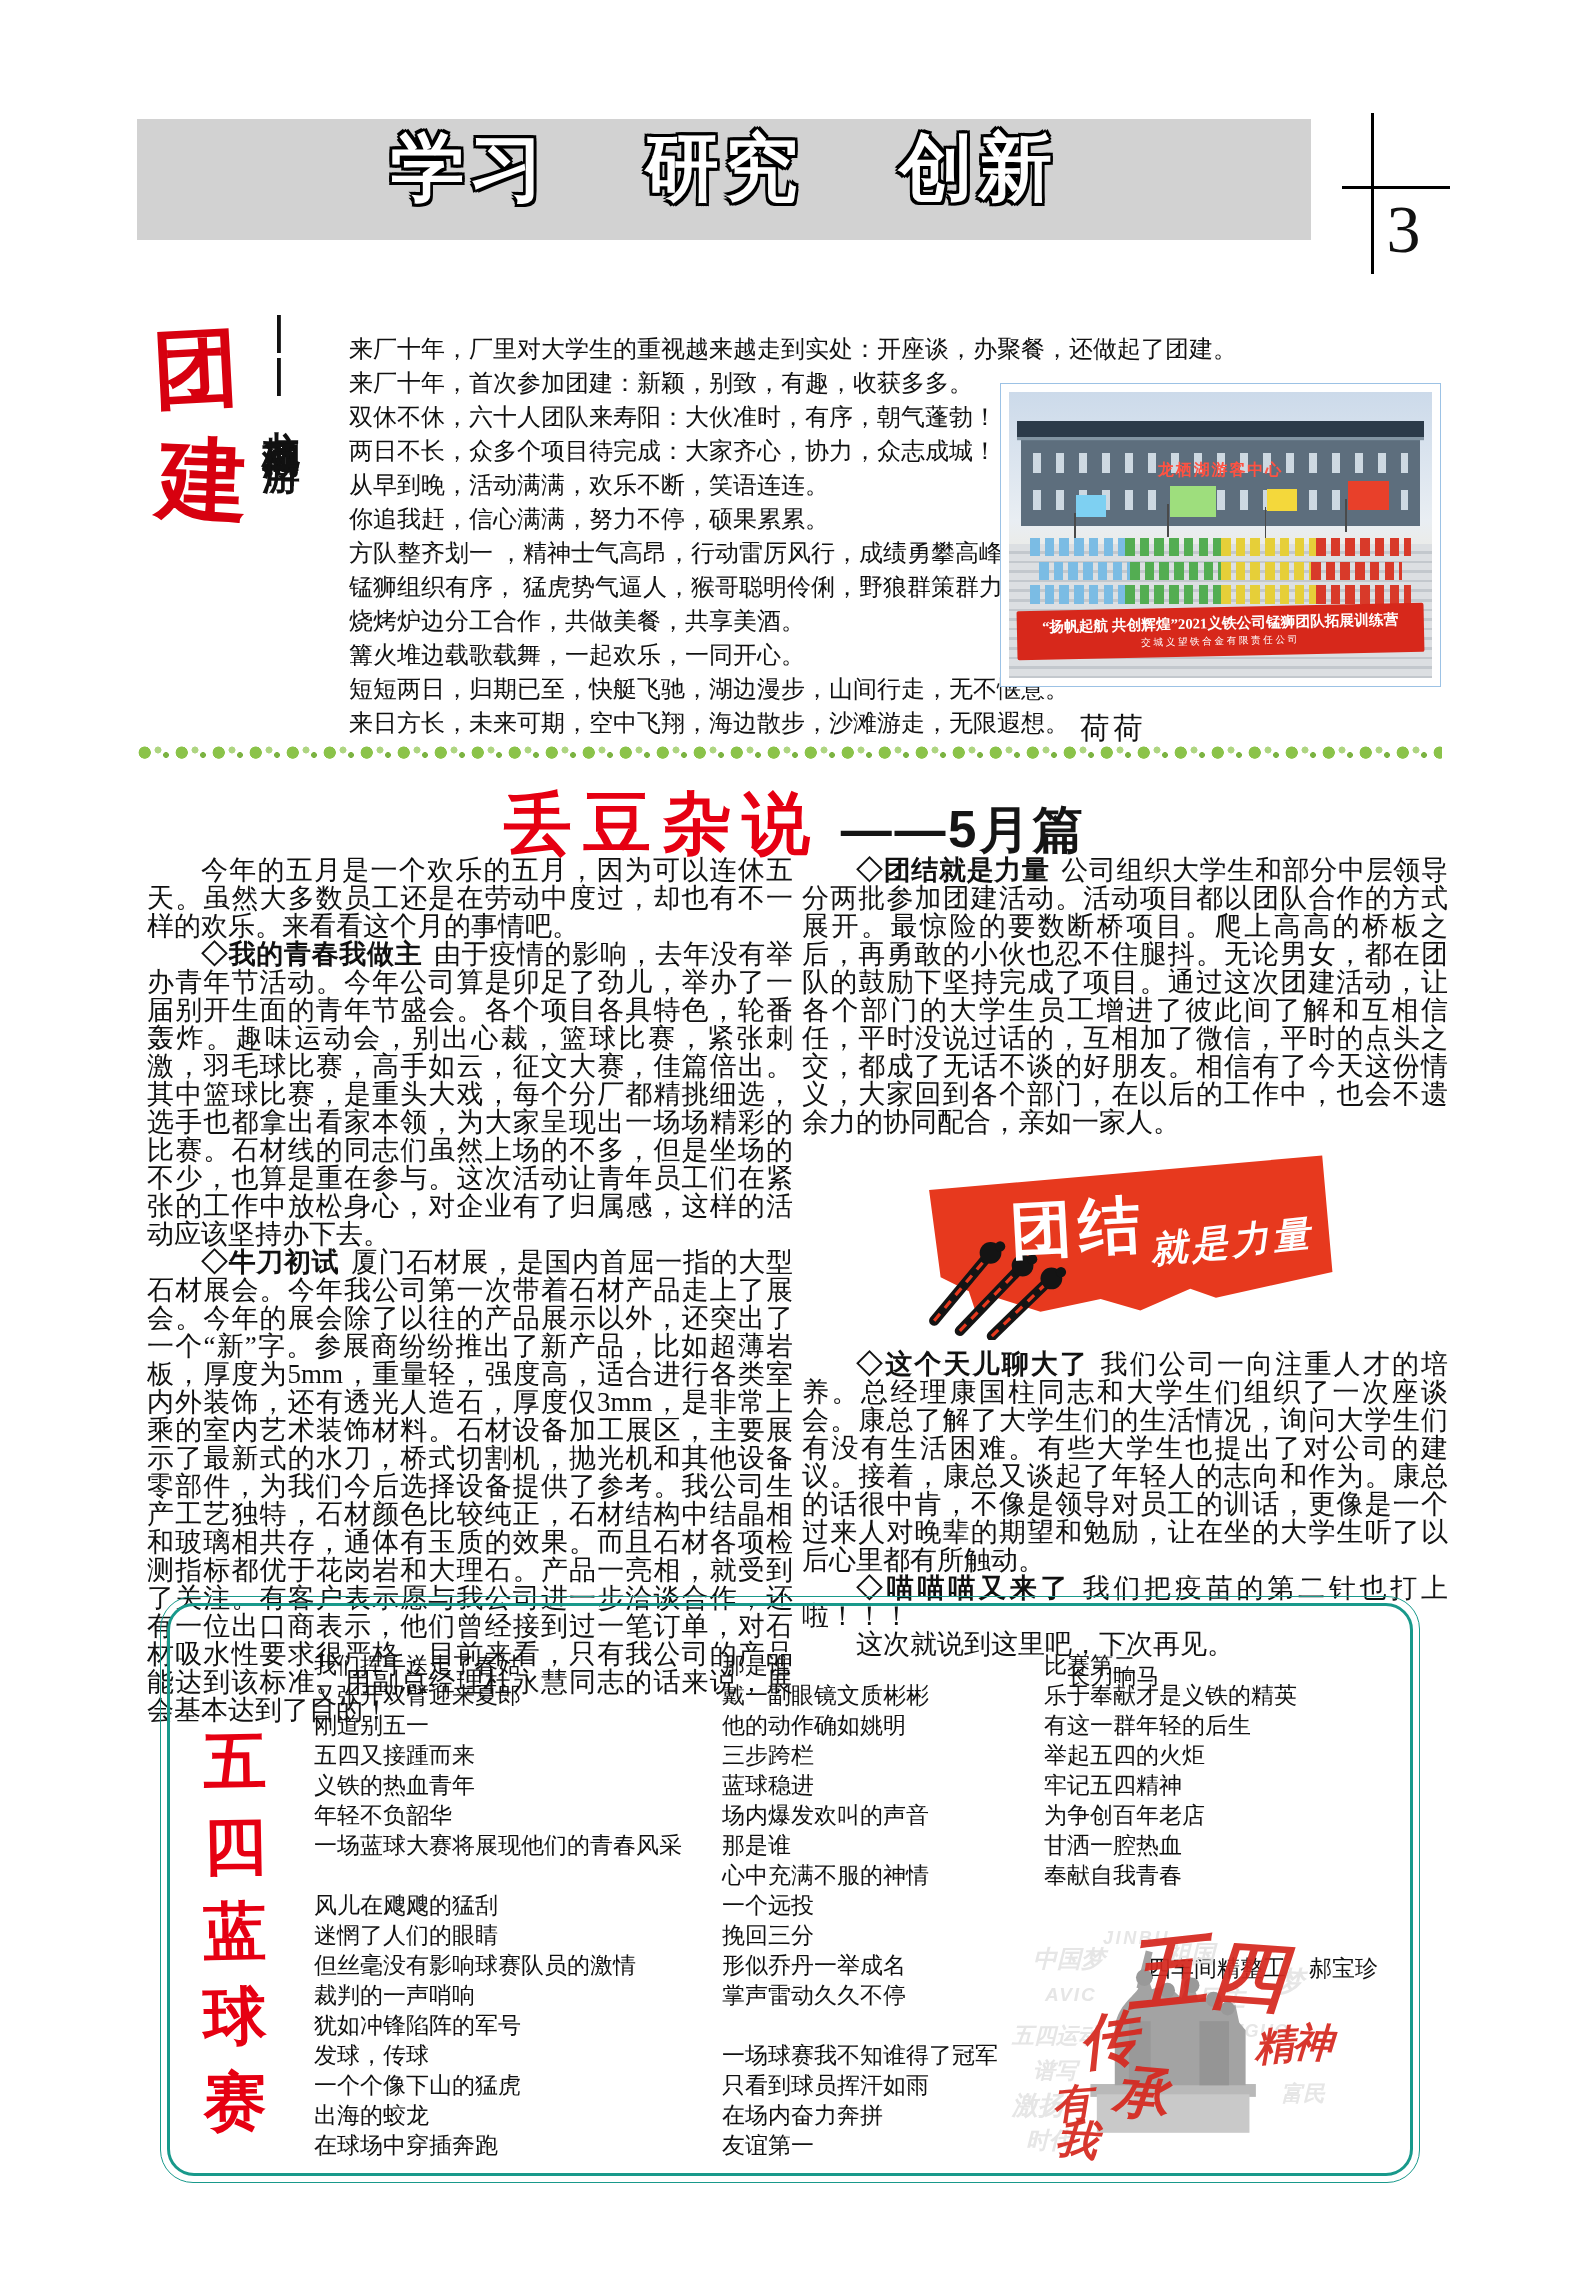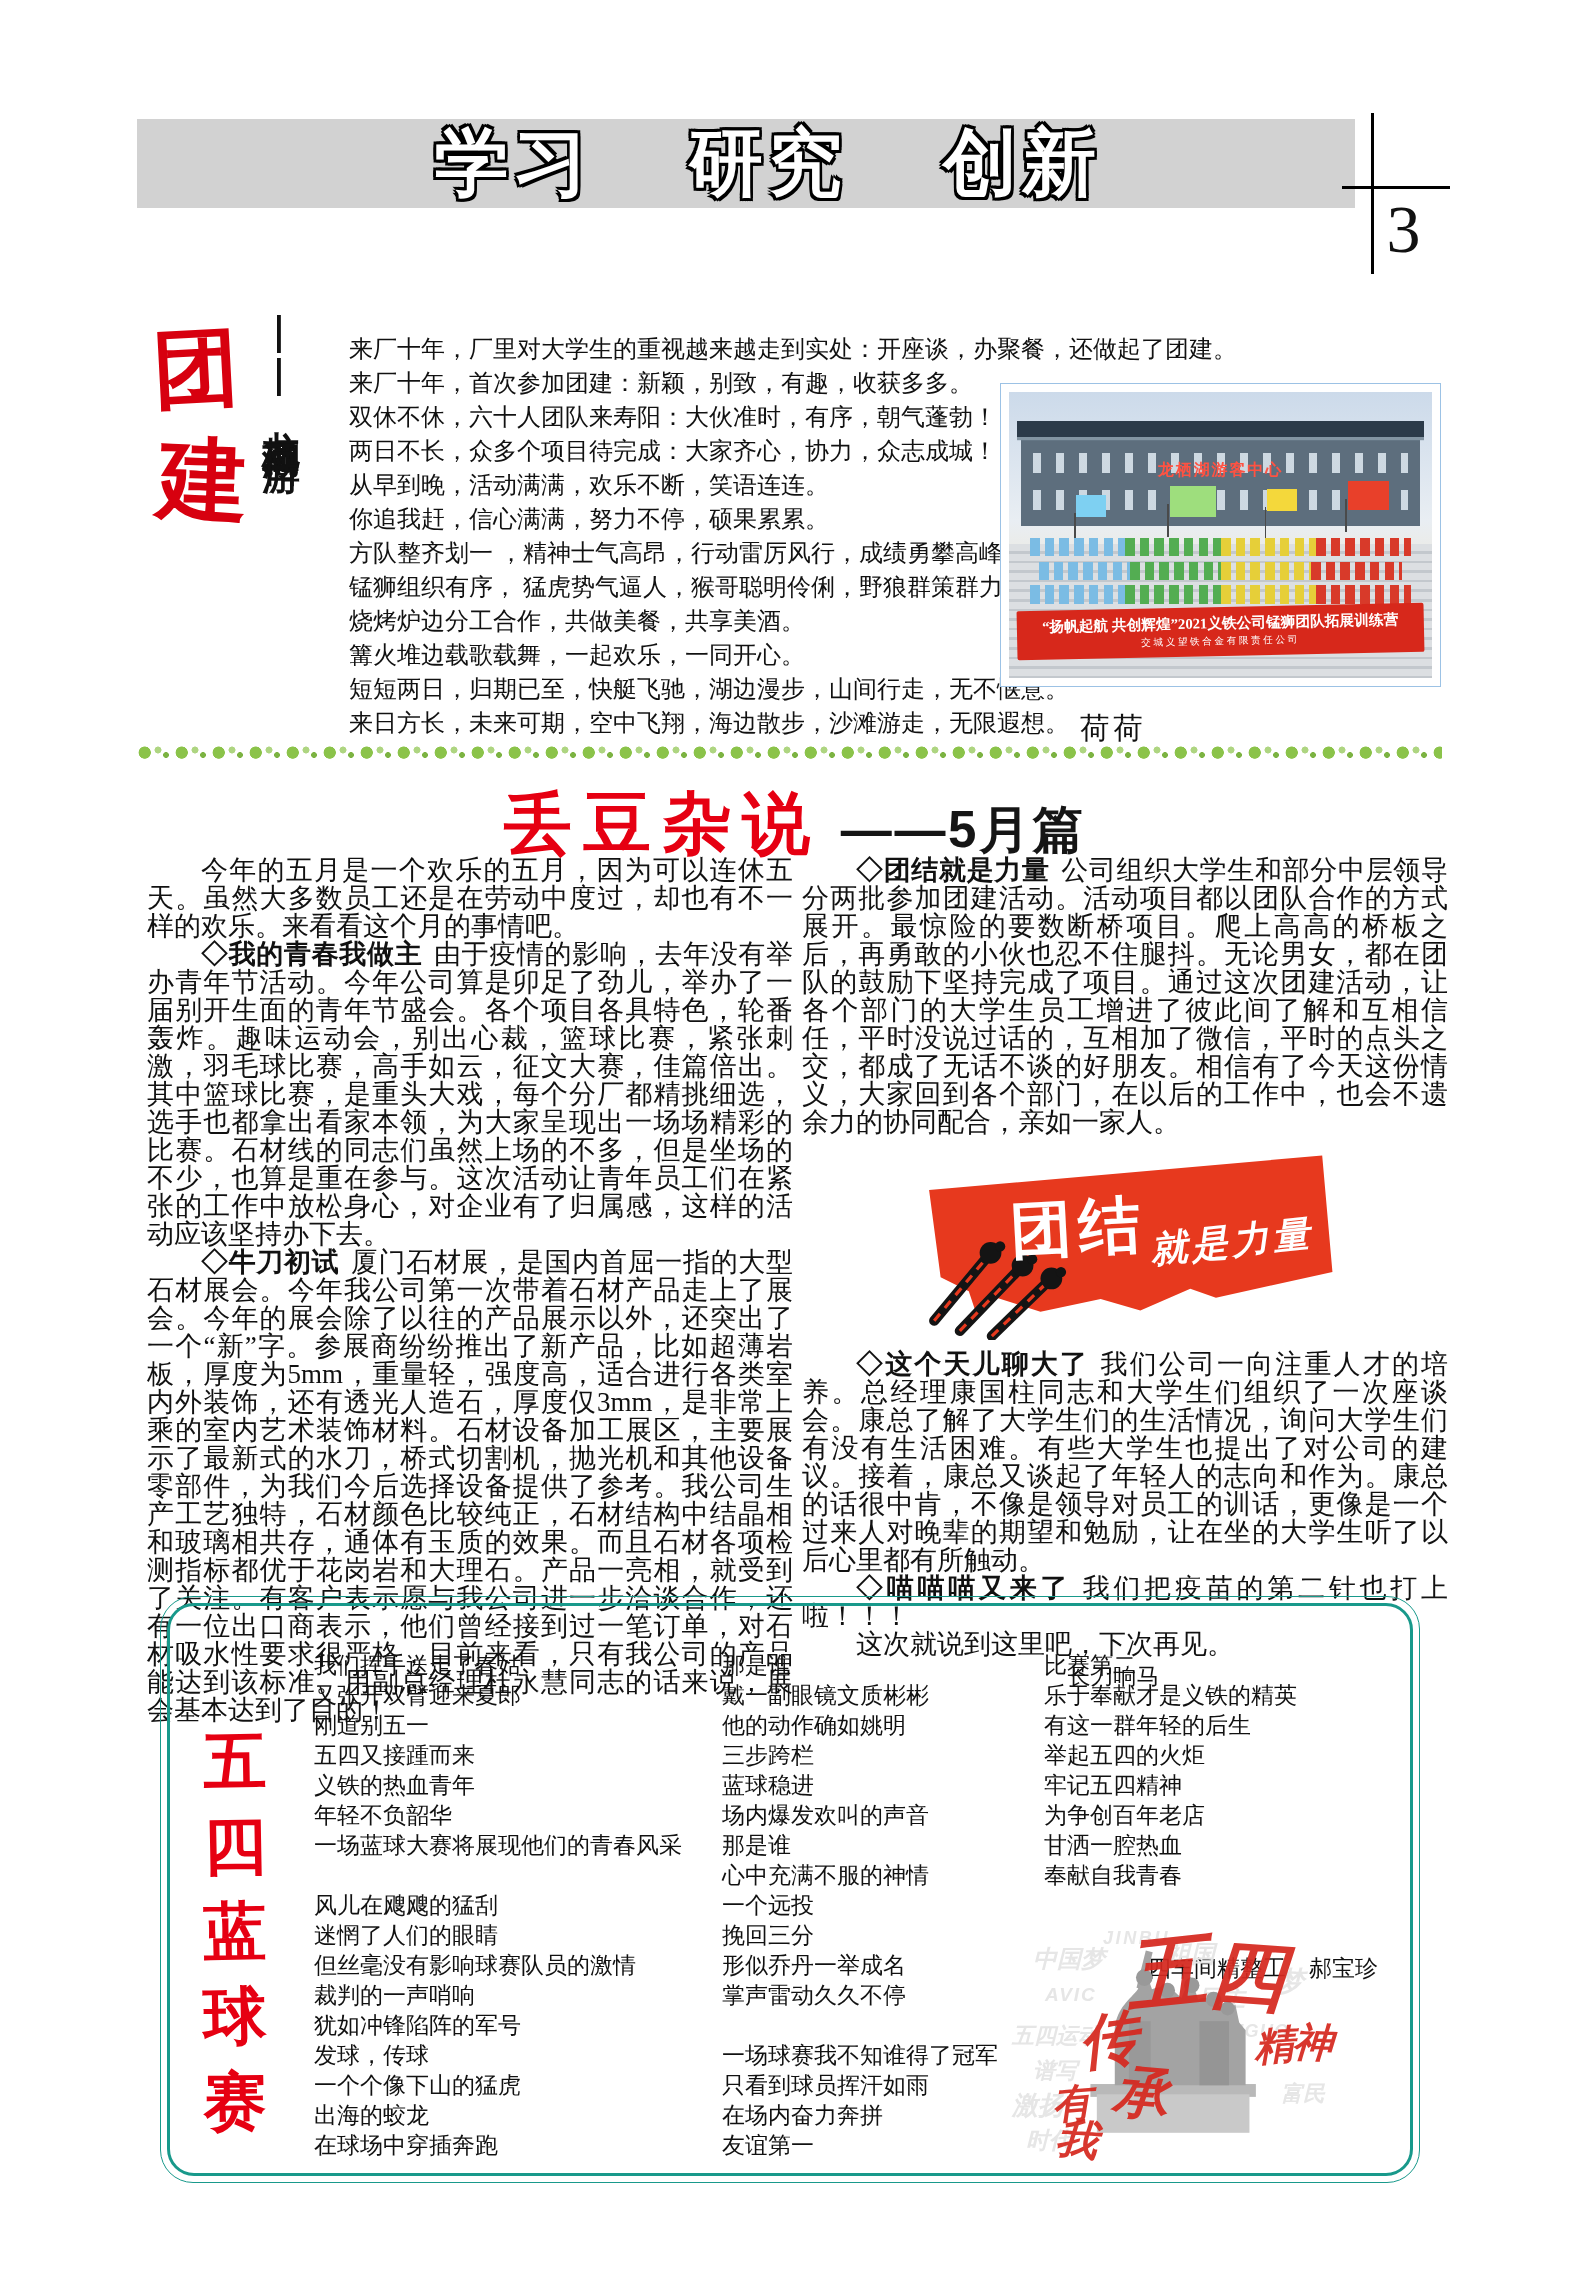--- a/index.html
+++ b/index.html
@@ -1,22 +1,22 @@
 <!DOCTYPE html>
 <html style="font-size:10.3px"><head>
 <meta charset="utf-8">
 <style>
   html,body{margin:0;padding:0;}
   body{width:1590px;height:2295px;position:relative;background:#ffffff;
        font-family:"Liberation Serif",serif;color:#111;overflow:hidden;}
   .abs{position:absolute;}
 
   
-  #header-bar{left:137px;top:119px;width:1174px;height:89px;background:#d2d2d2;
-    display:flex;align-items:center;justify-content:center;gap:96px;padding-left:44px;}
+  #header-bar{left:137px;top:119px;width:1174px;height:121px;background:#d2d2d2;
+    display:flex;align-items:flex-start;justify-content:center;gap:96px;}
   #header-bar span{font-family:"Liberation Sans",sans-serif;font-weight:900;font-size:74px;
     color:#fff;letter-spacing:5.1px;
     text-shadow:-2.6px -2.6px 0 #000,2.6px -2.6px 0 #000,-2.6px 2.6px 0 #000,2.6px 2.6px 0 #000,
                 -2.6px 0 0 #000,2.6px 0 0 #000,0 -2.6px 0 #000,0 2.6px 0 #000;}
   #trim-vline{left:1371px;top:113px;width:2.6px;height:161px;background:#000;}
   #trim-hline{left:1342px;top:186px;width:108px;height:3.2px;background:#000;}
   #page-number{left:1378px;top:190px;width:51px;text-align:center;font-size:68px;}
 
   
   .tb-char{color:#d7000f;font-weight:900;font-family:"Liberation Serif",serif;}

